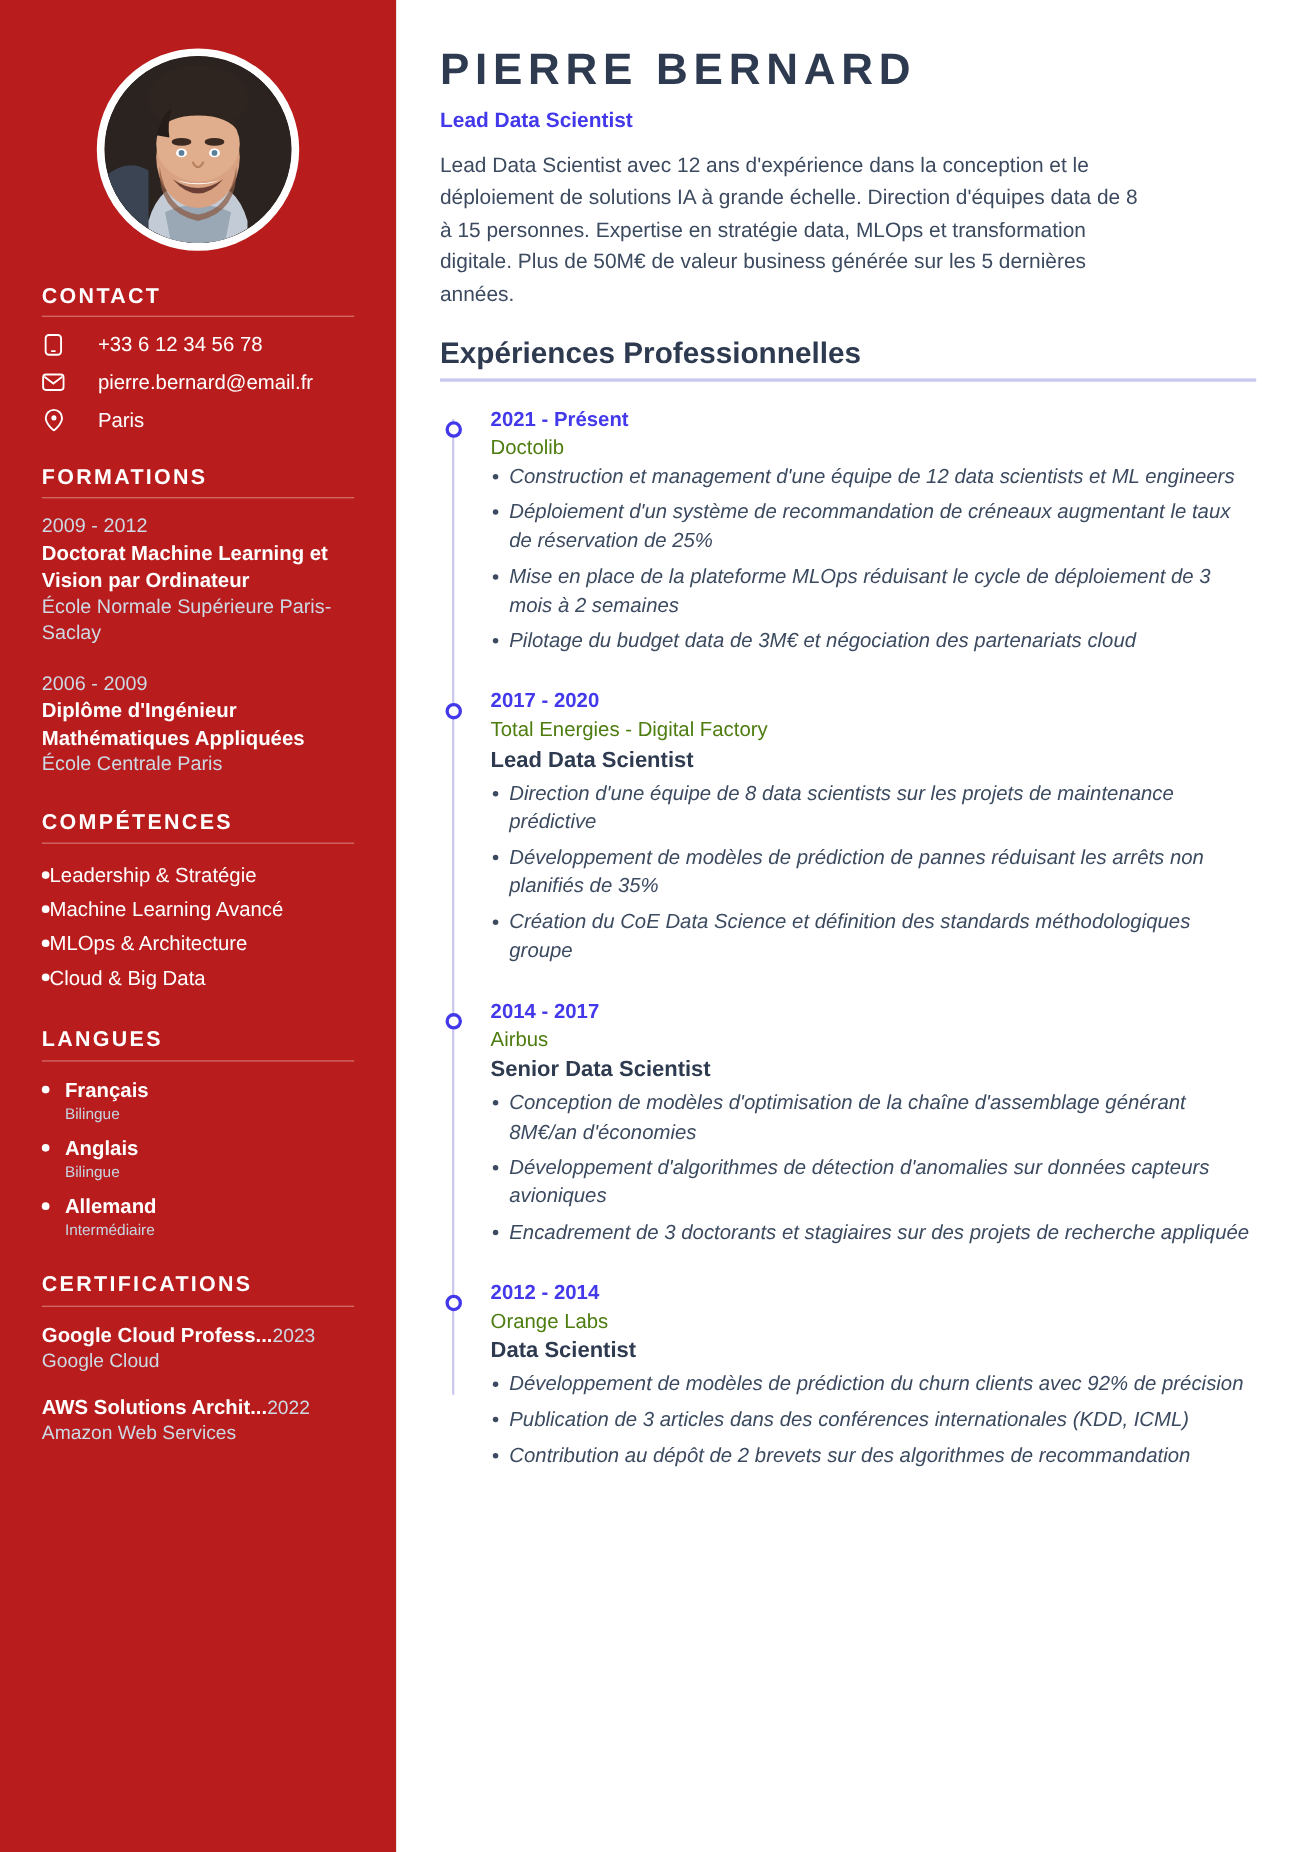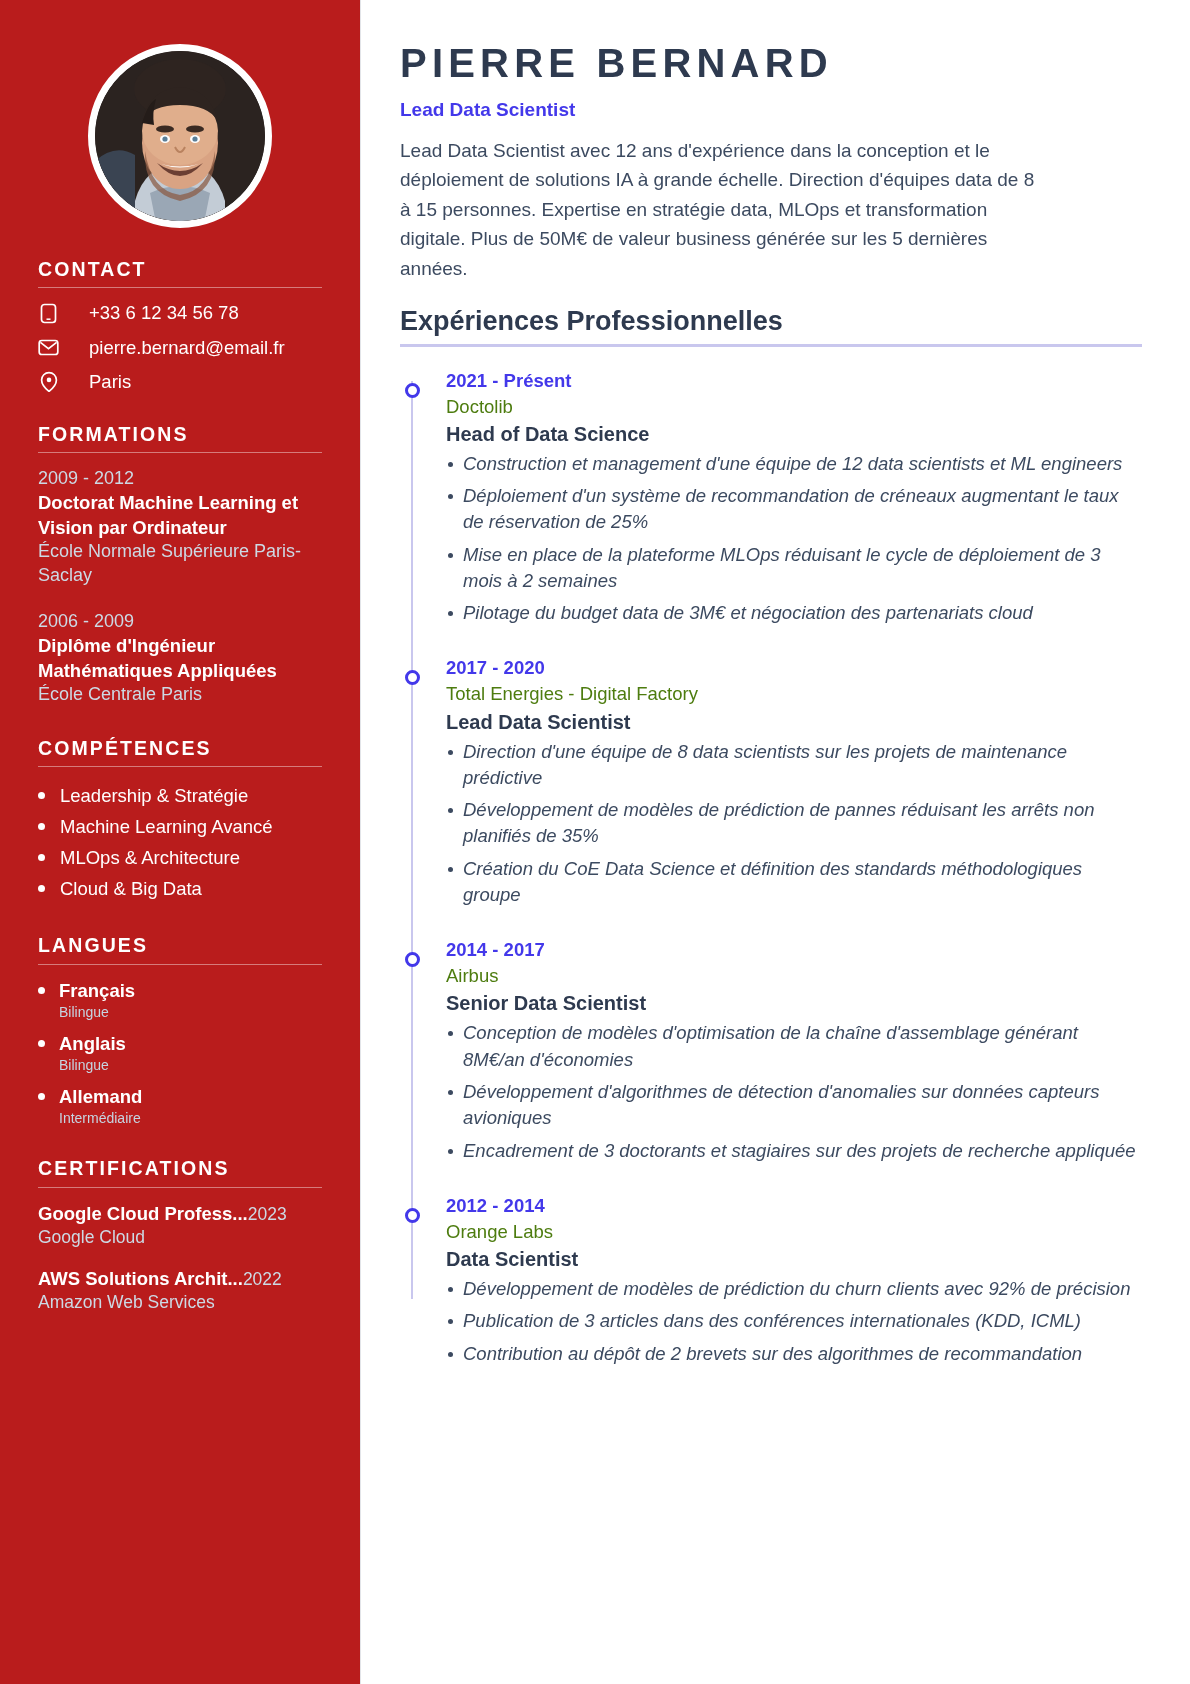--- a/index.html
+++ b/index.html
@@ -115,21 +115,21 @@
   .edu-school {
     font-size: 18px;
     color: #cdd9e4;
     line-height: 1.33;
   }
 
   
   .skill-row {
     display: flex;
     align-items: baseline;
-    gap: 15px;
+    gap: 0;
     font-size: 18.5px;
     color: #ffffff;
     line-height: 1.66;
   }
   .dot {
     width: 7px;
     height: 7px;
     flex: 0 0 7px;
     border-radius: 50%;
     background: #ffffff;
@@ -476,21 +476,20 @@
     <h2 class="main-heading">Expériences Professionnelles</h2>
     <div class="main-rule"></div>
 
     <div class="timeline">
       <div class="timeline-line"></div>
 
       <section class="exp">
         <span class="exp-marker"></span>
         <div class="exp-date">2021 - Présent</div>
         <div class="exp-company">Doctolib</div>
-        <div class="exp-title">Head of Data Science</div>
         <ul class="exp-bullets">
           <li>Construction et management d'une équipe de 12 data scientists et ML engineers</li>
           <li>Déploiement d'un système de recommandation de créneaux augmentant le taux de réservation de 25%</li>
           <li>Mise en place de la plateforme MLOps réduisant le cycle de déploiement de 3 mois à 2 semaines</li>
           <li>Pilotage du budget data de 3M€ et négociation des partenariats cloud</li>
         </ul>
       </section>
 
       <section class="exp">
         <span class="exp-marker"></span>

